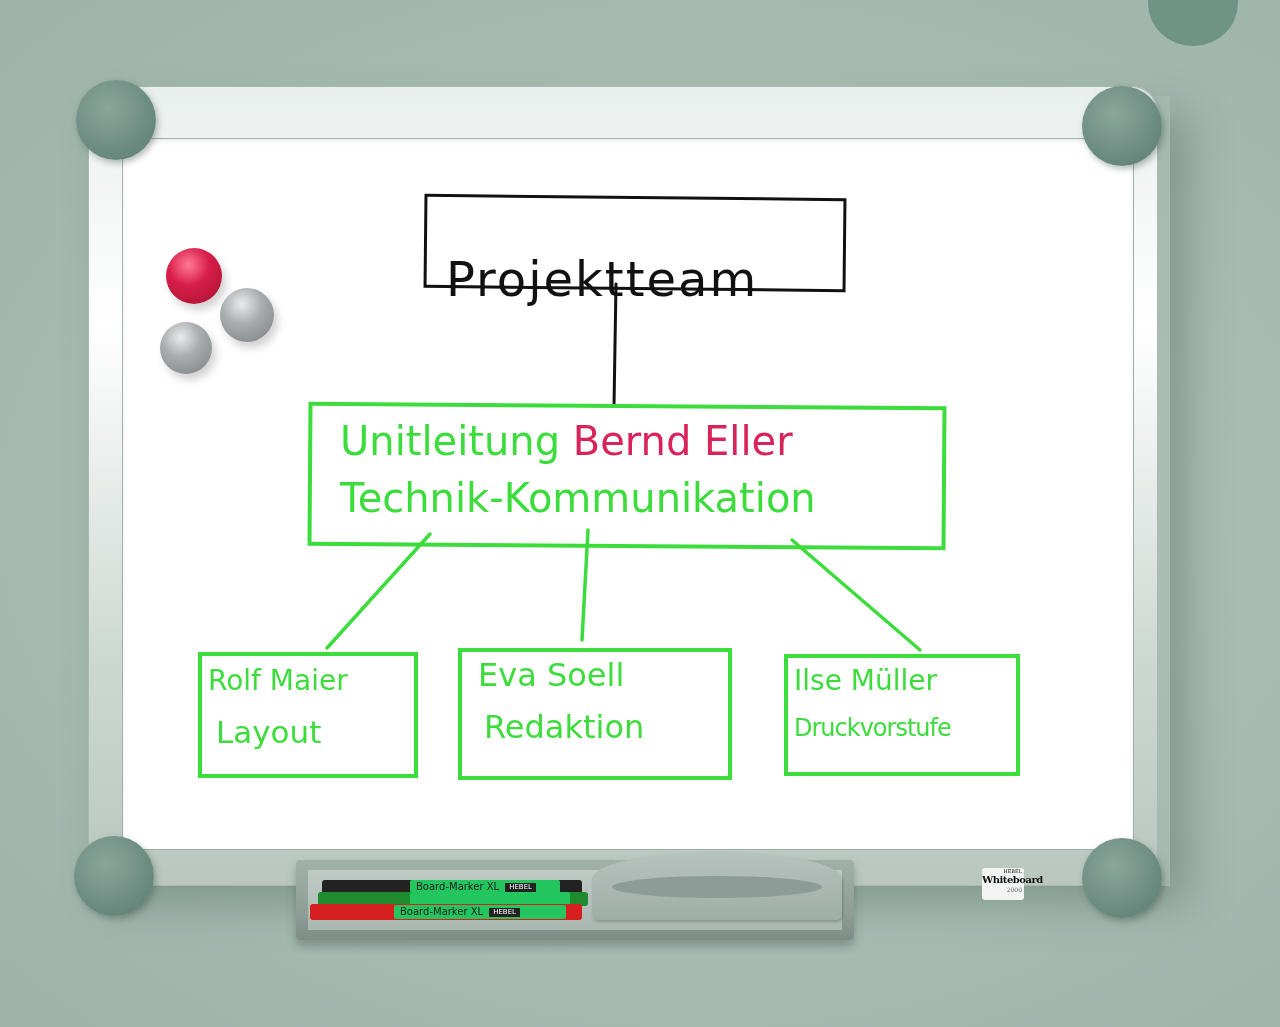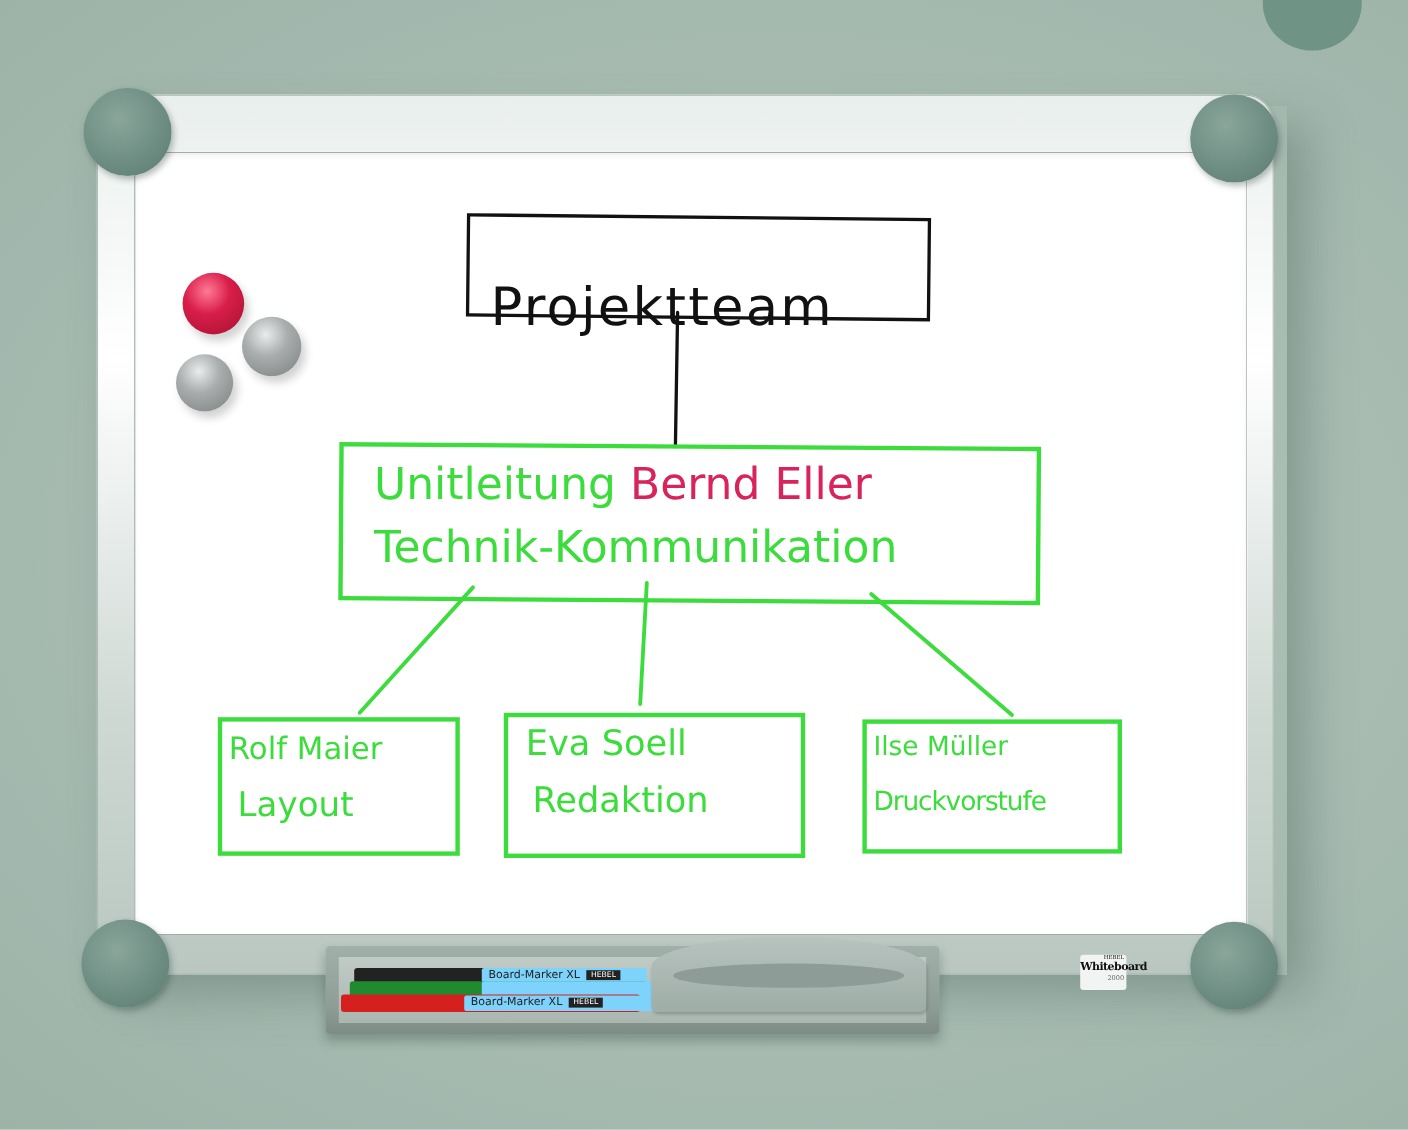--- a/index.html
+++ b/index.html
@@ -48,21 +48,21 @@
       position:absolute; left:296px; top:860px; width:558px; height:80px;
       background: linear-gradient(180deg,#a2b0aa 0%, #8d9d96 70%, #7d8d86 100%);
       border-radius:4px;
       box-shadow: 0 6px 10px rgba(40,60,55,0.3);
     }
     .tray-inner {
       position:absolute; left:12px; top:10px; width:534px; height:60px;
       background: linear-gradient(180deg,#c0cbc6 0%, #aab7b1 100%);
     }
     .marker { position:absolute; height:14px; border-radius:3px; }
-    .marker-body { position:absolute; background:#7dd3fc; height:14px; border-radius:2px; font-size:10px; line-height:14px; color:#222; padding-left:6px; box-sizing:border-box;margin-left:28px; }
+    .marker-body { position:absolute; background:#22c55e; height:14px; border-radius:2px; font-size:10px; line-height:14px; color:#222; padding-left:6px; box-sizing:border-box; }
     .marker-brand { display:inline-block; background:#222; color:#fff; font-size:7px; line-height:9px; padding:0 4px; margin-left:6px; vertical-align:middle; }
     .eraser {
       position:absolute; left:592px; top:852px; width:250px; height:68px;
       background: linear-gradient(180deg,#b7c3be 0%, #9fada7 100%);
       border-radius: 50% 50% 6px 6px / 40% 40% 6px 6px;
       box-shadow: 1px 2px 3px rgba(0,0,0,0.2);
     }
     .eraser-grip {
       position:absolute; left:20px; top:24px; width:210px; height:22px;
       background:#8d9c96; border-radius:50%;
@@ -113,21 +113,21 @@
 
 <div class="box" style="left:198px;top:652px;width:212px;height:118px;border-width:4px;border-color:#3ddc3d;"></div>
 <div class="hand" style="left:208px;top:664px;font-size:28px;color:#3ddc3d;">Rolf Maier</div>
 <div class="hand" style="left:216px;top:714px;font-size:31px;color:#3ddc3d;">Layout</div>
 
 <div class="box" style="left:458px;top:648px;width:266px;height:124px;border-width:4px;border-color:#3ddc3d;"></div>
 <div class="hand" style="left:478px;top:656px;font-size:32px;color:#3ddc3d;">Eva Soell</div>
 <div class="hand" style="left:484px;top:708px;font-size:32px;color:#3ddc3d;">Redaktion</div>
 
 <div class="box" style="left:784px;top:654px;width:228px;height:114px;border-width:4px;border-color:#3ddc3d;"></div>
-<div class="hand" style="left:794px;top:664px;font-size:24px;color:#3ddc3d;">Ilse Müller</div>
+<div class="hand" style="left:794px;top:664px;font-size:28px;color:#3ddc3d;">Ilse Müller</div>
 <div class="hand" style="left:794px;top:714px;font-size:24px;color:#3ddc3d;letter-spacing:-1px;">Druckvorstufe</div>
 
 <div class="tray">
   <div class="tray-inner"></div>
 </div>
 
 <div class="marker" style="left:322px;top:880px;width:260px;background:#222;">
   <div class="marker-body" style="left:88px;top:0;width:150px;">
     <span>Board-Marker XL</span><span class="marker-brand">HEBEL</span>
   </div>

